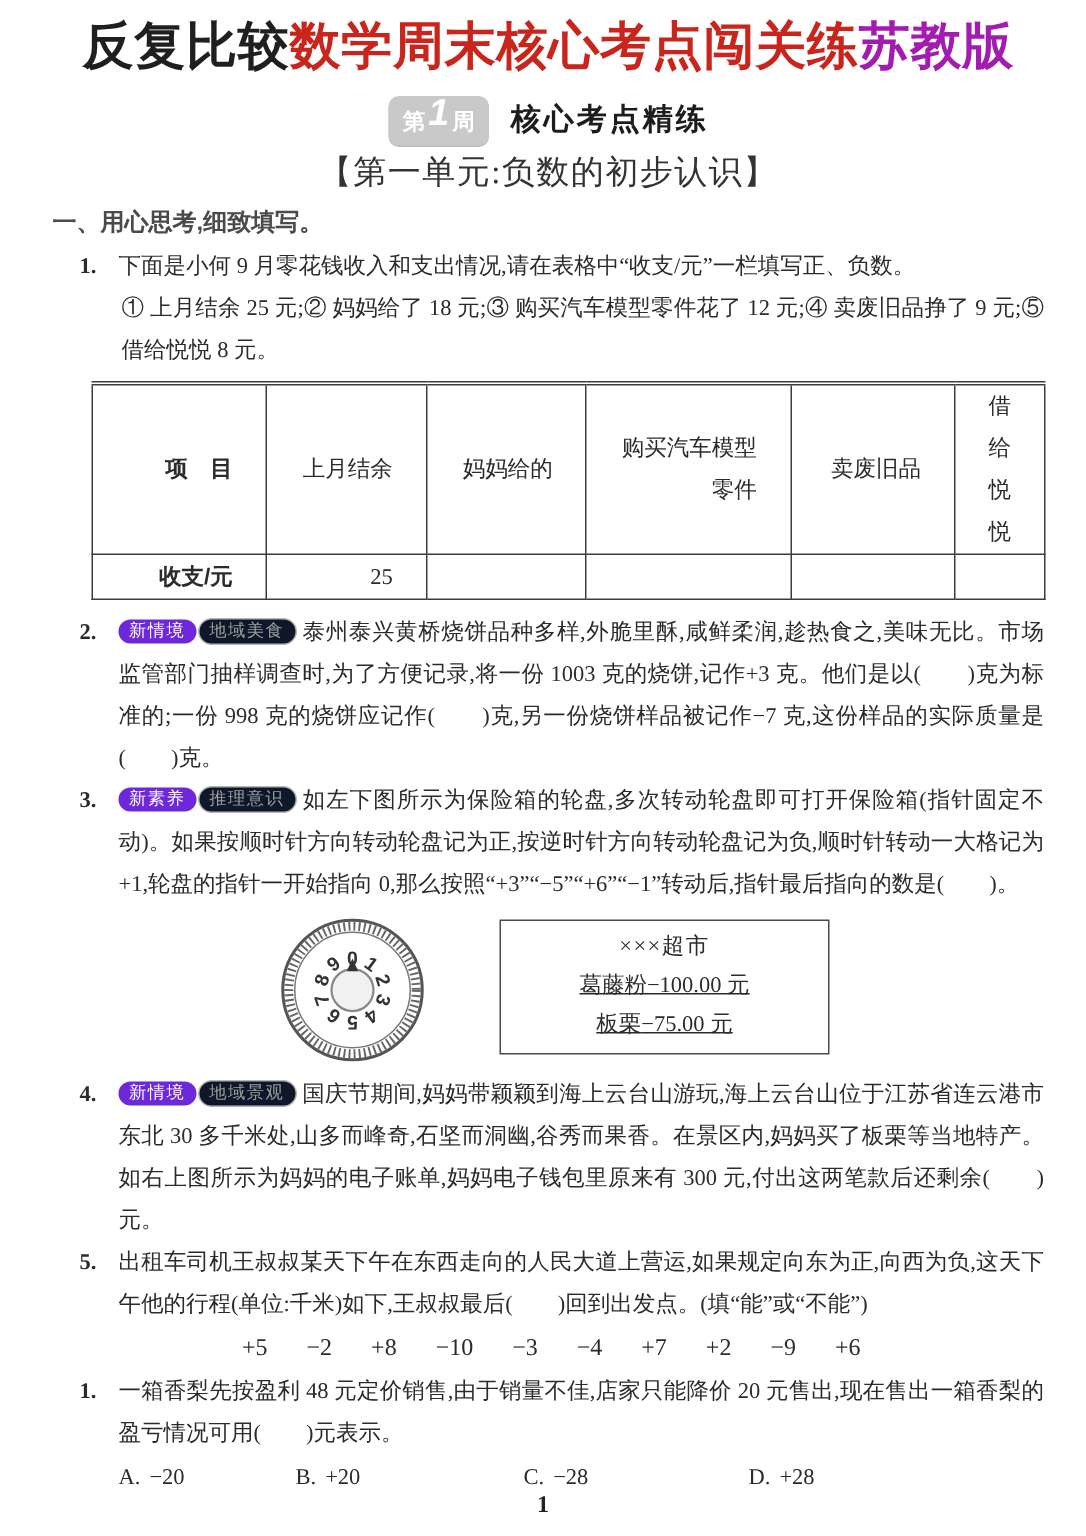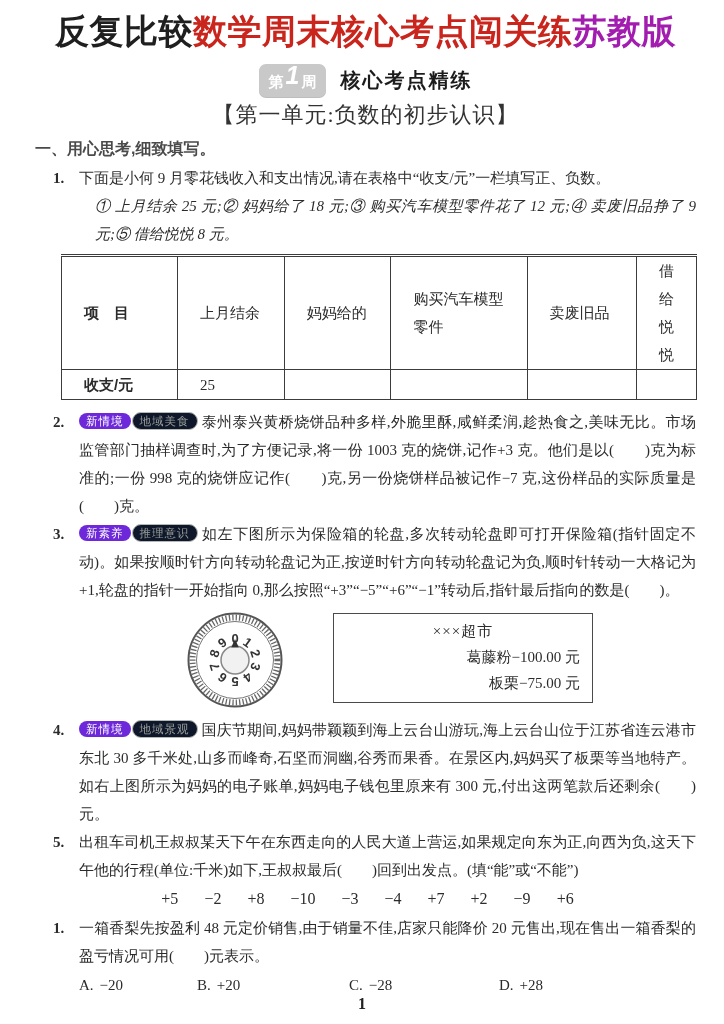--- a/index.html
+++ b/index.html
@@ -45,40 +45,40 @@
   }
   .question{position:relative;padding-left:26px;margin-left:18px;text-align:justify;}
   .qnum{position:absolute;left:0;top:0;font-weight:bold;}
   .badge-pill{
     display:inline-block;font-family:"Liberation Sans","DejaVu Sans",sans-serif;
     font-size:11.5px;line-height:16px;border-radius:9px;padding:0 7px;
     position:relative;top:-2px;letter-spacing:1px;
   }
   .badge-filled{background:#6d28d9;color:#ffffff;margin-right:1px;}
   .badge-outline{border:1px solid #b5b9b5;color:#9aa09a;background:#0f172a;}
-  .sub-items{margin-left:16px;font-style:italic;}
+  .sub-items{margin-left:2px;}
   
   .fill-table{
     border-collapse:collapse;margin:6px 0 8px 26px;width:636px;
     font-size:15px;
   }
   .fill-table td{
-    border:1px solid #3c3c3c;text-align:left;height:29px;padding:0 22px;
+    border:1px solid #3c3c3c;text-align:right;height:29px;padding:0 22px;
   }
   .fill-table tr:first-child td{border-top:3px double #3c3c3c;}
   .fill-table td.lab{font-family:"Liberation Sans","DejaVu Sans",sans-serif;font-weight:bold;}
   
   .figures-row{display:flex;align-items:flex-start;margin:6px 0 6px 150px;gap:48px;height:100px;}
   .dial-wrap{width:100px;height:100px;}
   .receipt{
-    border:1.5px solid #4a4a4a;width:260px;box-sizing:border-box;
+    border:1.5px solid #4a4a4a;width:220px;box-sizing:border-box;
     padding:4px 12px 6px 12px;font-size:15px;line-height:26px;margin-top:3px;
   }
   .receipt-title{text-align:center;letter-spacing:1px;}
-  .receipt-row{display:flex;justify-content:flex-end;}
+  .receipt-row{display:flex;justify-content:center;text-decoration:underline;}
   .receipt-row .amt{font-family:"Liberation Serif","DejaVu Serif",serif;}
   
   .trip-numbers{
     display:flex;justify-content:center;gap:26px;font-size:16px;
     line-height:30px;color:#2b2b2b;margin-right:40px;
   }
   
   .options{display:grid;grid-template-columns:118px 152px 150px 1fr;line-height:30px;}
   .opt .opt-label{margin-right:6px;}
   

